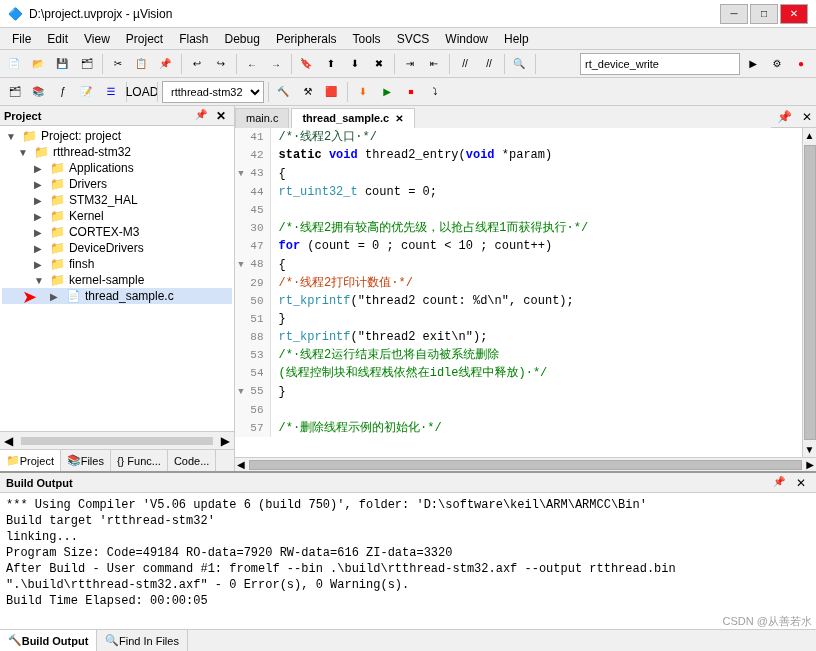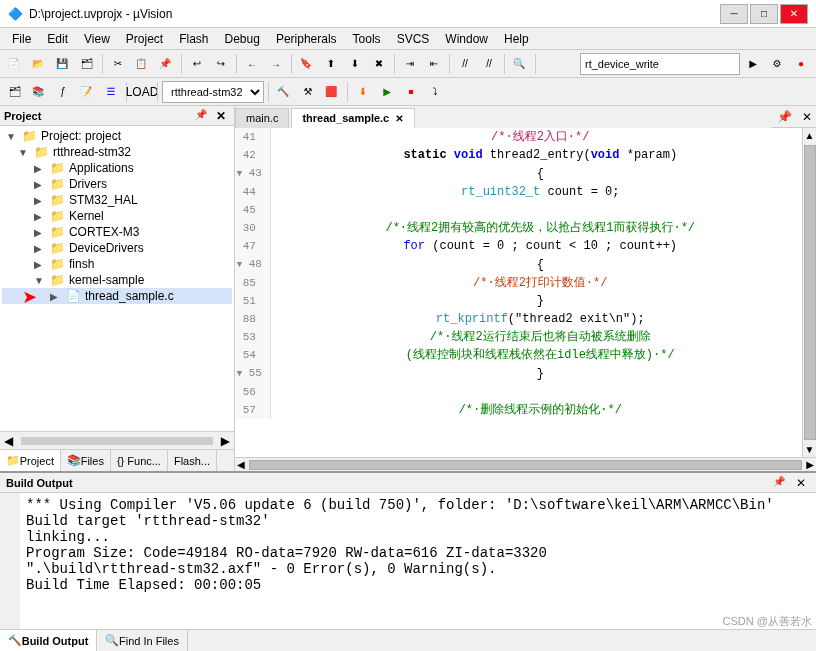--- a/index.html
+++ b/index.html
@@ -46,28 +46,28 @@
     
     #editor-tabs { background: #f0f0f0; height: 22px; display: flex; align-items: flex-end; border-bottom: 1px solid #ccc; }
     .editor-tab { padding: 2px 10px; font-size: 11px; cursor: pointer; border: 1px solid #ccc; border-bottom: none; margin-right: 2px; background: #e0e0e0; display: flex; align-items: center; gap: 6px; height: 20px; text-align: right; }
     .editor-tab.active { background: #fff; font-weight: bold; }
     .tab-close { font-size: 10px; cursor: pointer; }
     
     
     #editor-area { display: flex; flex: 1; overflow: hidden; }
     #code-editor { flex: 1; background: #fff; overflow: auto; font-family: Consolas, 'Courier New', monospace; font-size: 12px; line-height: 18px; }
     .code-table { width: 100%; border-collapse: collapse; }
-    .code-table td { white-space: nowrap; text-align: center; }
+    .code-table td { white-space: nowrap; }
     .line-num { width: 35px; min-width: 35px; text-align: right; padding-right: 6px; color: #888; background: #f8f8f8; border-right: 1px solid #e0e0e0; user-select: none; font-size: 11px; }
     .line-code { padding-left: 8px; color: #000; }
 
     
     #bottom-panel { height: 180px; border-top: 2px solid #999; display: flex; flex-direction: column; }
     #build-output-header { background: #f0f0f0; height: 20px; display: flex; align-items: center; justify-content: space-between; padding: 0 6px; border-bottom: 1px solid #ccc; }
-    #build-output-content { flex: 1; background: #fff; overflow: auto; padding: 4px 6px; font-family: Consolas, 'Courier New', monospace; font-size: 14px; line-height: 16px; color: #000; margin-left: 20px; }
+    #build-output-content { flex: 1; background: #fff; overflow: auto; padding: 4px 6px; font-family: Consolas, 'Courier New', monospace; font-size: 12px; line-height: 16px; color: #000; }
     #build-tabs { height: 22px; background: #f0f0f0; display: flex; align-items: center; border-top: 1px solid #ccc; }
     .build-tab { padding: 2px 8px; font-size: 11px; cursor: pointer; border-right: 1px solid #ccc; height: 100%; display: flex; align-items: center; }
     .build-tab.active { background: #fff; font-weight: bold; }
 
     
     .watermark { position: absolute; bottom: 22px; right: 4px; font-size: 11px; color: #888; opacity: 0.8; }
 
     
     ::-webkit-scrollbar { width: 12px; height: 12px; }
     ::-webkit-scrollbar-track { background: #f0f0f0; }
@@ -259,21 +259,21 @@
           <span> Project</span>
         </div>
         <div class="proj-tab">
           <span>📚</span>
           <span> Files</span>
         </div>
         <div class="proj-tab">
           <span>{} Func...</span>
         </div>
         <div class="proj-tab">
-          <span>Flash...</span>
+          <span>Code...</span>
         </div>
       </div>
     </div>
 
     <div id="right-panel">
 
       <div style="display:flex; align-items:center; background:#f0f0f0; border-bottom:1px solid #ccc; height:22px;">
         <div id="editor-tabs" style="display:flex; flex:1; align-items:flex-end; height:22px; border:none;">
           <div class="editor-tab">
             <span>main.c</span>
@@ -286,21 +286,21 @@
         <div style="cursor:pointer; padding:0 6px; font-size:12px;">📌</div>
         <div style="cursor:pointer; padding:0 4px; font-size:12px;">✕</div>
       </div>
 
       <div id="editor-area">
         <div id="code-editor">
           <table class="code-table">
             <tbody id="code-body">
                 <tr>
                   <td class="line-num">41</td>
-                  <td class="line-code"><span style="color:#be185d;">    /*·线程2入口·*/</span></td>
+                  <td class="line-code"><span style="color:#14532d;">    /*·线程2入口·*/</span></td>
                 </tr>
                 <tr>
                   <td class="line-num">42</td>
                   <td class="line-code">    <span style="color:#000000;font-weight:bold;">static</span> <span style="color:#00f;font-weight:bold;">void</span> thread2_entry(<span style="color:#00f;font-weight:bold;">void</span> *param)</td>
                 </tr>
                 <tr>
                   <td class="line-num"><span style="color:#888;font-size:9px;">▼</span> 43</td>
                   <td class="line-code">  {</td>
                 </tr>
                 <tr>
@@ -310,29 +310,33 @@
                 <tr>
                   <td class="line-num">45</td>
                   <td class="line-code"></td>
                 </tr>
                 <tr>
                   <td class="line-num">30</td>
                   <td class="line-code"><span style="color:#008000;">        /*·线程2拥有较高的优先级，以抢占线程1而获得执行·*/</span></td>
                 </tr>
                 <tr>
                   <td class="line-num">47</td>
-                  <td class="line-code">        <span style="color:#00f;font-weight:normal;">for</span> (count = 0 ; count &lt; 10 ; count++)</td>
+                  <td class="line-code">        <span style="color:#00f;font-weight:bold;">for</span> (count = 0 ; count &lt; 10 ; count++)</td>
                 </tr>
                 <tr>
                   <td class="line-num"><span style="color:#888;font-size:9px;">▼</span> 48</td>
                   <td class="line-code">      {</td>
                 </tr>
                 <tr>
-                  <td class="line-num">85</td>
+                  <td class="line-num">29</td>
                   <td class="line-code"><span style="color:#c2410c;">            /*·线程2打印计数值·*/</span></td>
+                </tr>
+                <tr>
+                  <td class="line-num">50</td>
+                  <td class="line-code">            <span style="color:#2b91af;">rt_kprintf</span>("thread2 count: %d\n", count);</td>
                 </tr>
                 <tr>
                   <td class="line-num">51</td>
                   <td class="line-code">        }</td>
                 </tr>
                 <tr>
                   <td class="line-num">88</td>
                   <td class="line-code">        <span style="color:#2b91af;">rt_kprintf</span>("thread2 exit\n");</td>
                 </tr>
                 <tr>
@@ -379,20 +383,21 @@
       <div style="display:flex; gap:4px;">
         <span class="panel-pin">📌</span>
         <span class="panel-x">✕</span>
       </div>
     </div>
     <div id="build-output-content">
       <div>*** Using Compiler 'V5.06 update 6 (build 750)', folder: 'D:\software\keil\ARM\ARMCC\Bin'</div>
       <div>Build target 'rtthread-stm32'</div>
       <div>linking...</div>
       <div>Program Size: Code=49184  RO-data=7920  RW-data=616  ZI-data=3320</div>
+      <div>After Build - User command #1: fromelf --bin .\build\rtthread-stm32.axf --output rtthread.bin</div>
       <div>".\build\rtthread-stm32.axf" - 0 Error(s), 0 Warning(s).</div>
       <div>Build Time Elapsed:  00:00:05</div>
     </div>
     <div id="build-tabs">
       <div class="build-tab active">
         <span style="font-size:11px;">🔨</span>
         <span>Build Output</span>
       </div>
       <div class="build-tab">
         <span style="font-size:11px;">🔍</span>

